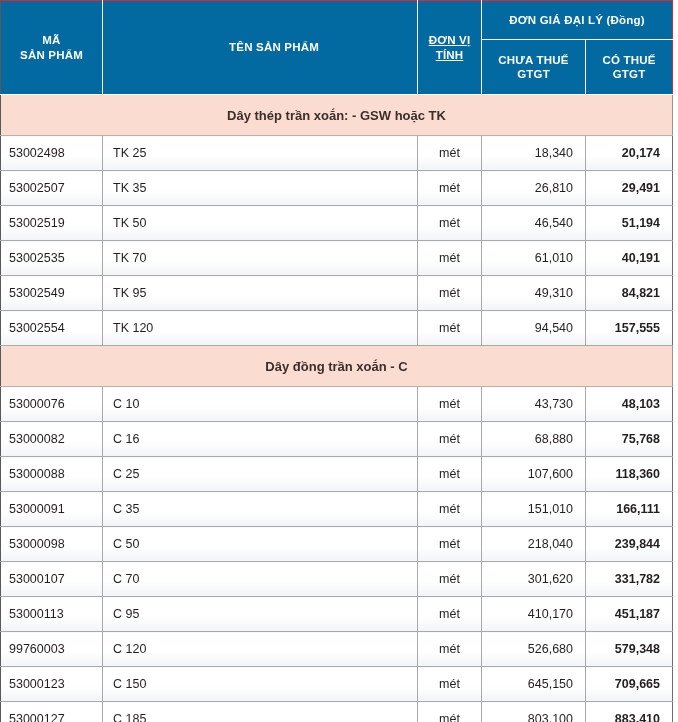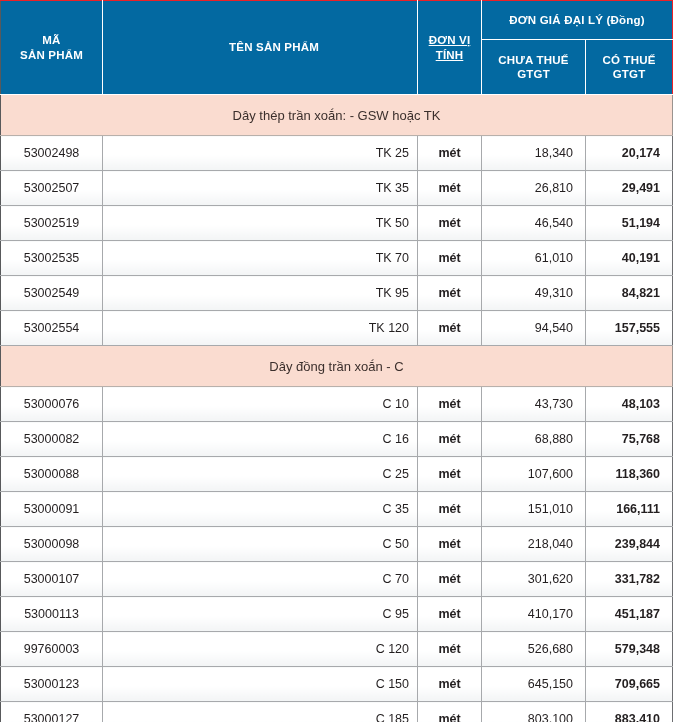--- a/index.html
+++ b/index.html
@@ -63,21 +63,21 @@
   th.th-name   { height: 80px; padding-left: 30px; }
   th.th-unit   { height: 80px; text-decoration: underline; }
   th.th-group  { height: 32px; border-bottom-color: #ffffff; }
   th.th-sub    { height: 48px; }
 
   
   tbody td.section-band {
     background: #fadcd0;
     color: #3b2f2c;
     font-size: 13px;
-    font-weight: 400;
+    font-weight: 700;
     text-align: center;
     height: 32px;
     padding: 4px 20px;
     border-top: 1px solid #b8b0ab;
     border-bottom: 1px solid #b8b0ab;
     border-left: 1px solid #58595b;
     border-right: 1px solid #9a938f;
   }
 
   
@@ -87,25 +87,24 @@
     color: #231f20;
     background: linear-gradient(180deg, #ffffff 0%, #ffffff 55%, #f2f4f5 100%);
     border-bottom: 1px solid #a7a9ac;
     border-right: 1px solid #a7a9ac;
     padding: 2px 8px;
     vertical-align: middle;
     white-space: nowrap;
     overflow: hidden;
   }
   tbody tr.data-row td.cell-code {
-    text-align: center;
     border-left: 1px solid #58595b;
   }
-  tbody tr.data-row td.cell-name  { text-align: right; padding-left: 0; }
-  tbody tr.data-row td.cell-unit  { text-align: center; font-weight: bold; }
+  tbody tr.data-row td.cell-name  { text-align: left; padding-left: 10px; }
+  tbody tr.data-row td.cell-unit  { text-align: center; }
   tbody tr.data-row td.cell-net,
   tbody tr.data-row td.cell-gross { text-align: right; padding-right: 12px; }
   tbody tr.data-row td.cell-gross { border-right: 1px solid #6d6e71; font-weight: bold; }
 
   tbody tr.data-row:last-child td { border-bottom: 1px solid #a7a9ac; }
 </style>
 </head>
 <body>
 
 <div class="table-wrap">

